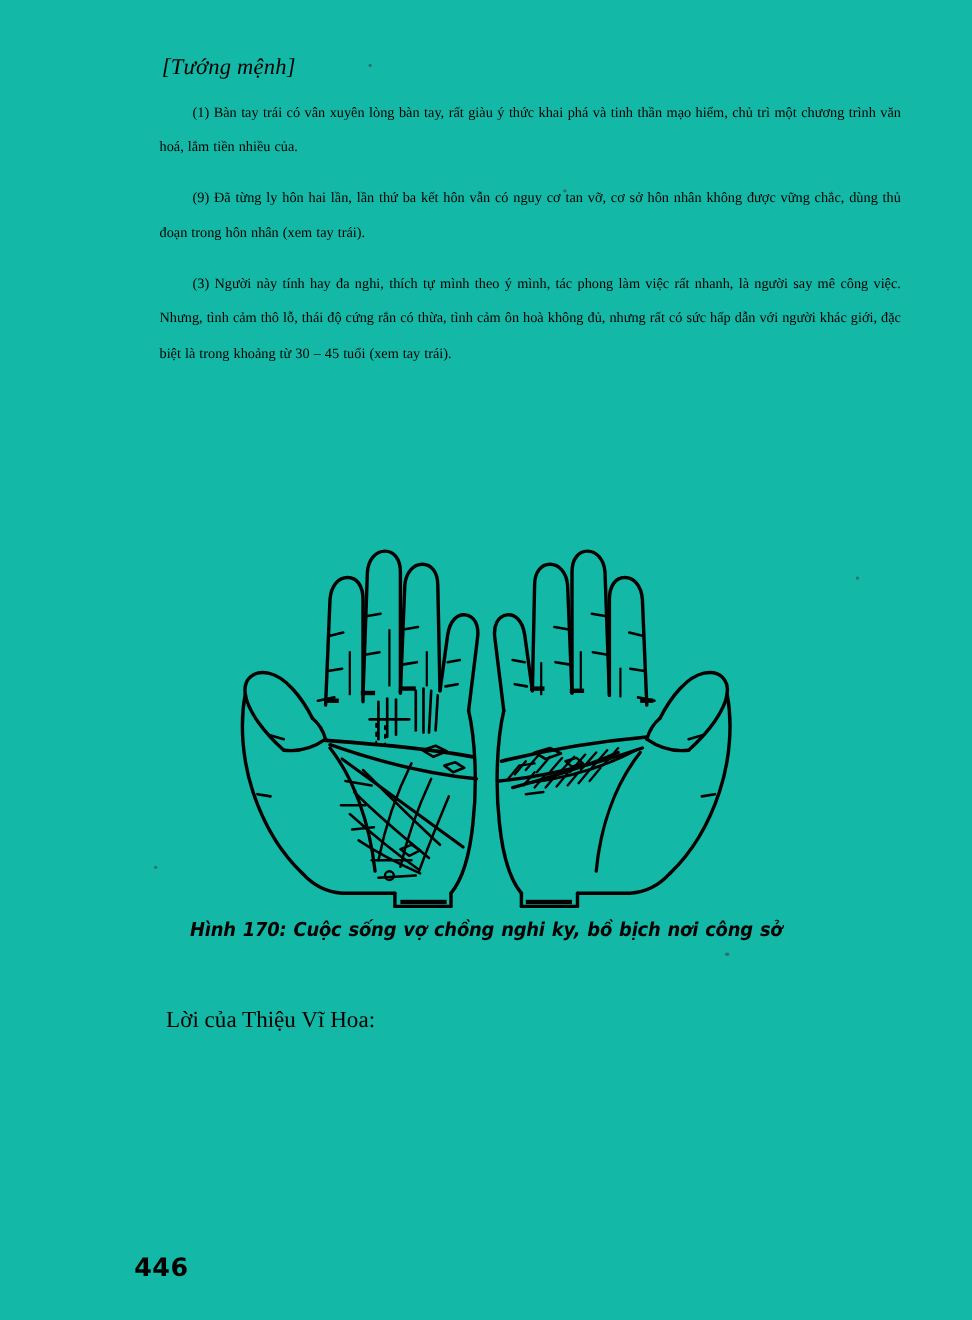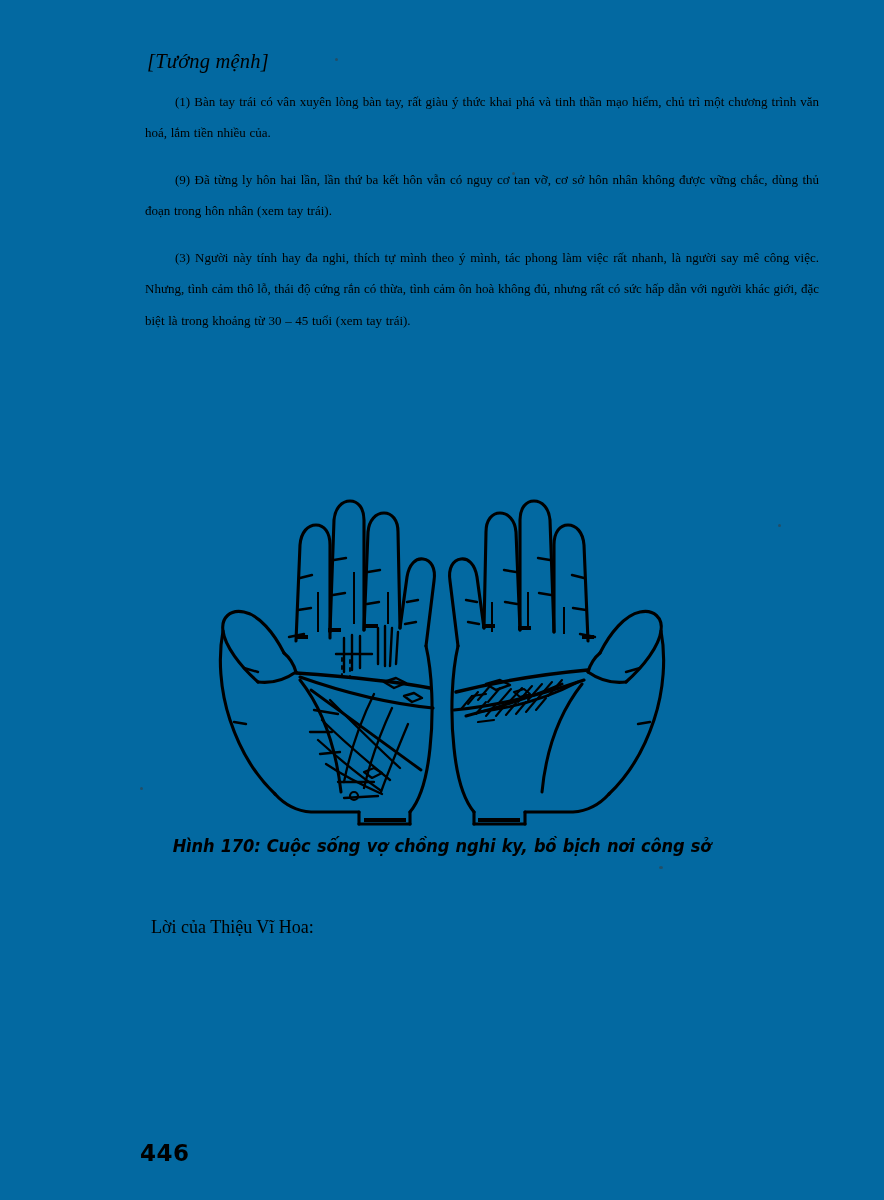--- a/index.html
+++ b/index.html
@@ -14,21 +14,21 @@
     position: relative;
     overflow: hidden;
     font-family: "Liberation Serif", "DejaVu Serif", serif;
     color: #000000;
     -webkit-font-smoothing: antialiased;
   }
 
   .page {
     position: absolute;
     inset: 0;
-    background: #0369a1;
+    background: #14b8a6;
   }
 
   
   .column {
     position: absolute;
     left: 145px;
     top: 48px;
     width: 674px;
   }
 
@@ -90,38 +90,38 @@
   }
 
   
   .lower-block {
     position: absolute;
     left: 145px;
     top: 912px;
     width: 674px;
   }
   .lower-line {
-    font-size: 18px;
+    font-size: 21px;
     line-height: 31.5px;
     margin: 0 0 6px 0;
     text-indent: 6px;
   }
   p.italic-para {
     margin: 14px 0 0 0;
     font-size: 21px;
     font-style: italic;
     line-height: 31.5px;
     text-align: justify;
     text-indent: 30px;
     word-spacing: .3px;
   }
 
   .page-number {
     position: absolute;
-    left: 140px;
+    left: 122px;
     top: 1140px;
     font-family: "DejaVu Sans", "Liberation Sans", sans-serif;
     font-weight: bold;
     font-size: 23px;
     letter-spacing: .5px;
   }
 
   
   .speck {
     position: absolute;

